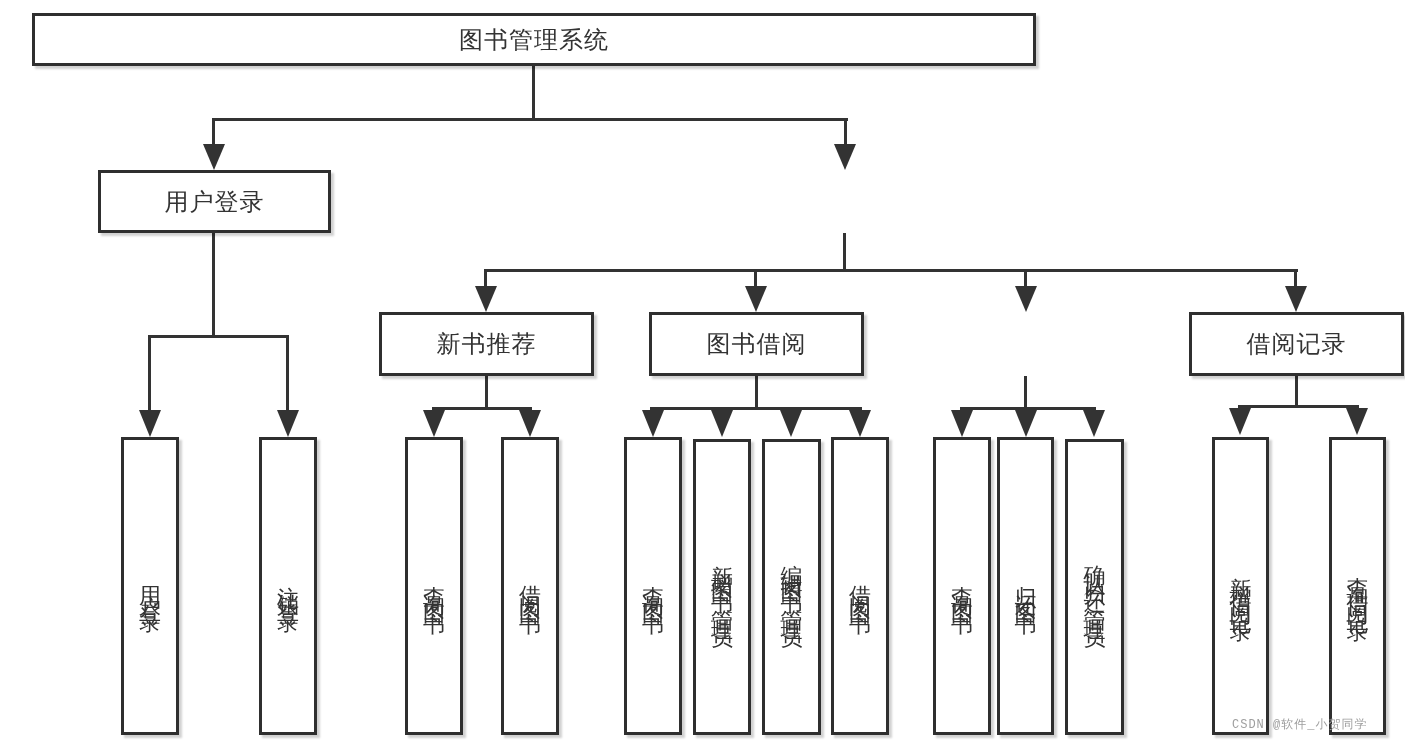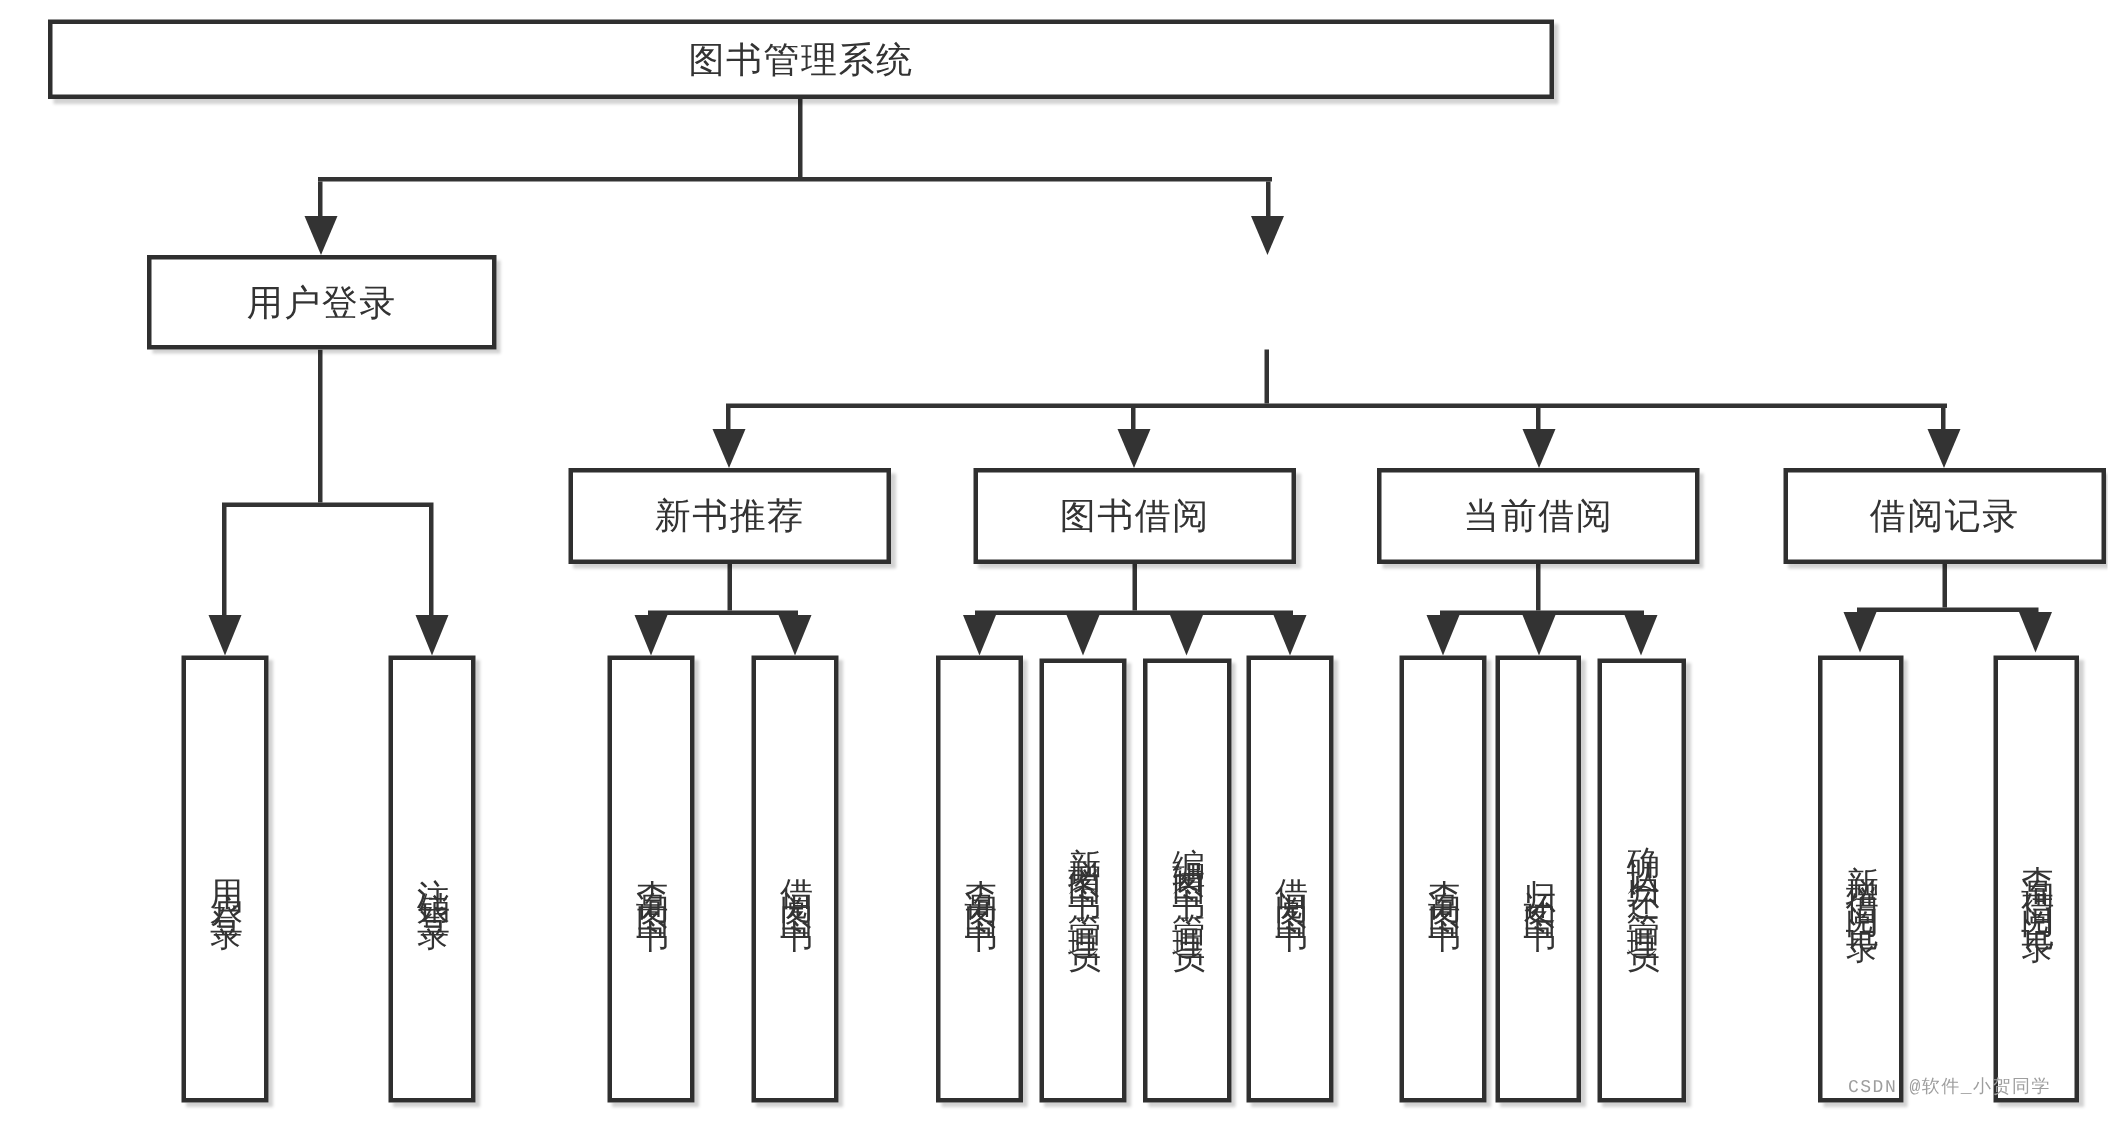--- a/index.html
+++ b/index.html
@@ -83,21 +83,20 @@
   <div class="arrow short" style="left:459px;top:286px;"></div>
   <div class="vline" style="left:738px;top:272px;height:14px;"></div>
   <div class="arrow short" style="left:729px;top:286px;"></div>
   <div class="vline" style="left:1008px;top:272px;height:14px;"></div>
   <div class="arrow short" style="left:999px;top:286px;"></div>
   <div class="vline" style="left:1278px;top:272px;height:14px;"></div>
   <div class="arrow short" style="left:1269px;top:286px;"></div>
 
   <div class="box" style="left:363px;top:312px;width:215px;height:64px;">新书推荐</div>
   <div class="box" style="left:633px;top:312px;width:215px;height:64px;">图书借阅</div>
-  <div class="box" style="left:902px;top:312px;width:215px;height:64px;">当前借阅</div>
   <div class="box" style="left:1173px;top:312px;width:215px;height:64px;">借阅记录</div>
 
   <div class="vline" style="left:469px;top:376px;height:31px;"></div>
   <div class="hline" style="left:416px;top:407px;width:100px;"></div>
   <div class="arrow" style="left:407px;top:410px;"></div>
   <div class="arrow" style="left:503px;top:410px;"></div>
 
   <div class="vline" style="left:739px;top:376px;height:31px;"></div>
   <div class="hline" style="left:634px;top:407px;width:212px;"></div>
   <div class="arrow" style="left:626px;top:410px;"></div>

